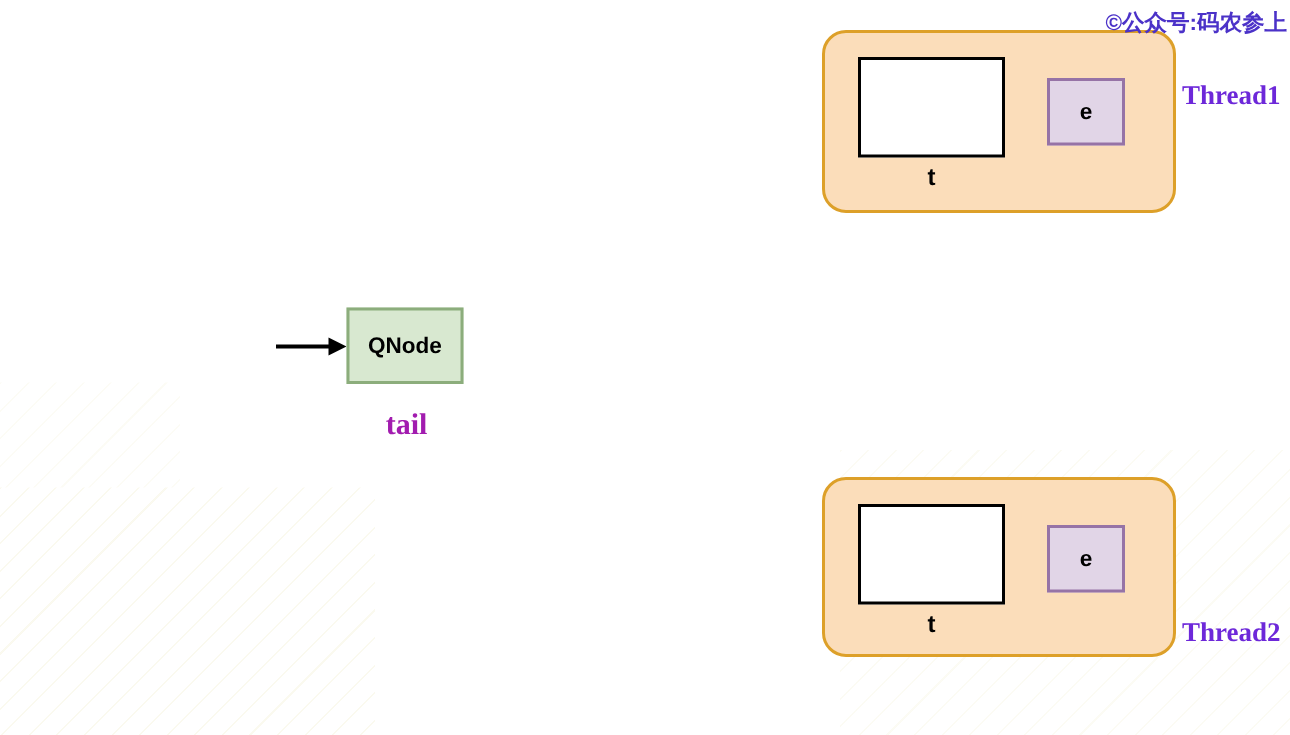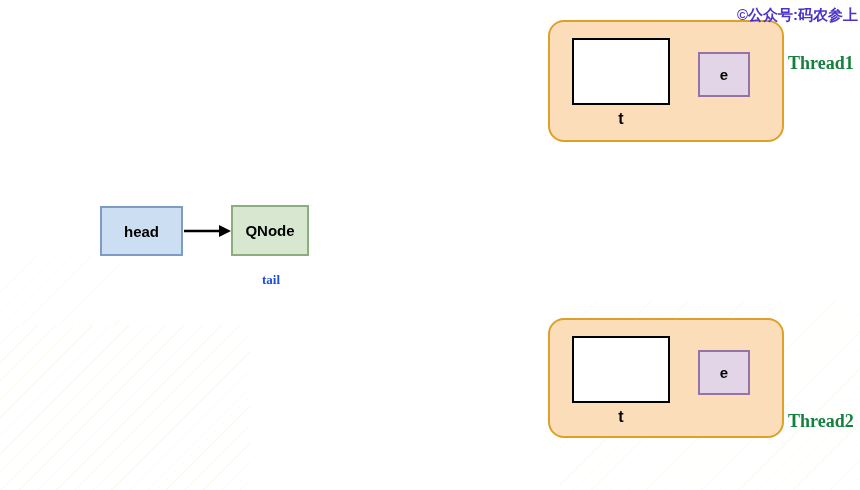--- a/index.html
+++ b/index.html
@@ -65,22 +65,22 @@
     text-align: center;
   }
   .arrow-svg { position: absolute; left: 183px; top: 220px; }
 
   .tail-label {
     position: absolute;
     left: 236px; top: 272px; width: 70px;
     text-align: center;
     font-family: "Liberation Serif", serif;
     font-weight: bold;
-    font-size: 13px;
-    color: #1d4ed8;
+    font-size: 20px;
+    color: #a21caf;
   }
 
   
   .thread {
     position: absolute;
     box-sizing: border-box;
     width: 236px;
     background: var(--container-fill, #fbddba);
     border: 2px solid var(--container-border, #dda029);
     border-radius: 16px;
@@ -115,40 +115,37 @@
     font-weight: bold;
     font-size: 16px;
     color: #000000;
   }
 
   .thread-name {
     position: absolute;
     font-family: "Liberation Serif", serif;
     font-weight: bold;
     font-size: 18px;
-    color: #15803d;
+    color: #6d28d9;
     white-space: nowrap;
   }
   .thread-name.n1 { left: 788px; top: 53px; }
   .thread-name.n2 { left: 788px; top: 411px; }
 </style>
 </head>
 <body>
 
 <div class="canvas">
 
   <div class="wm-patch p1"></div>
   <div class="wm-patch p2"></div>
   <div class="wm-patch p3"></div>
 
   <div class="pub-watermark">©公众号:码农参上</div>
 
-  <div class="box head-box">
-    <span>head</span>
-  </div>
 
   <svg class="arrow-svg" width="50" height="22" viewBox="0 0 50 22">
     <line x1="1" y1="11" x2="37" y2="11" stroke="#000000" stroke-width="2.6"></line>
     <polygon points="36,5 48,11 36,17" fill="#000000"></polygon>
   </svg>
 
   <div class="box qnode-box">
     <span>QNode</span>
   </div>
 

